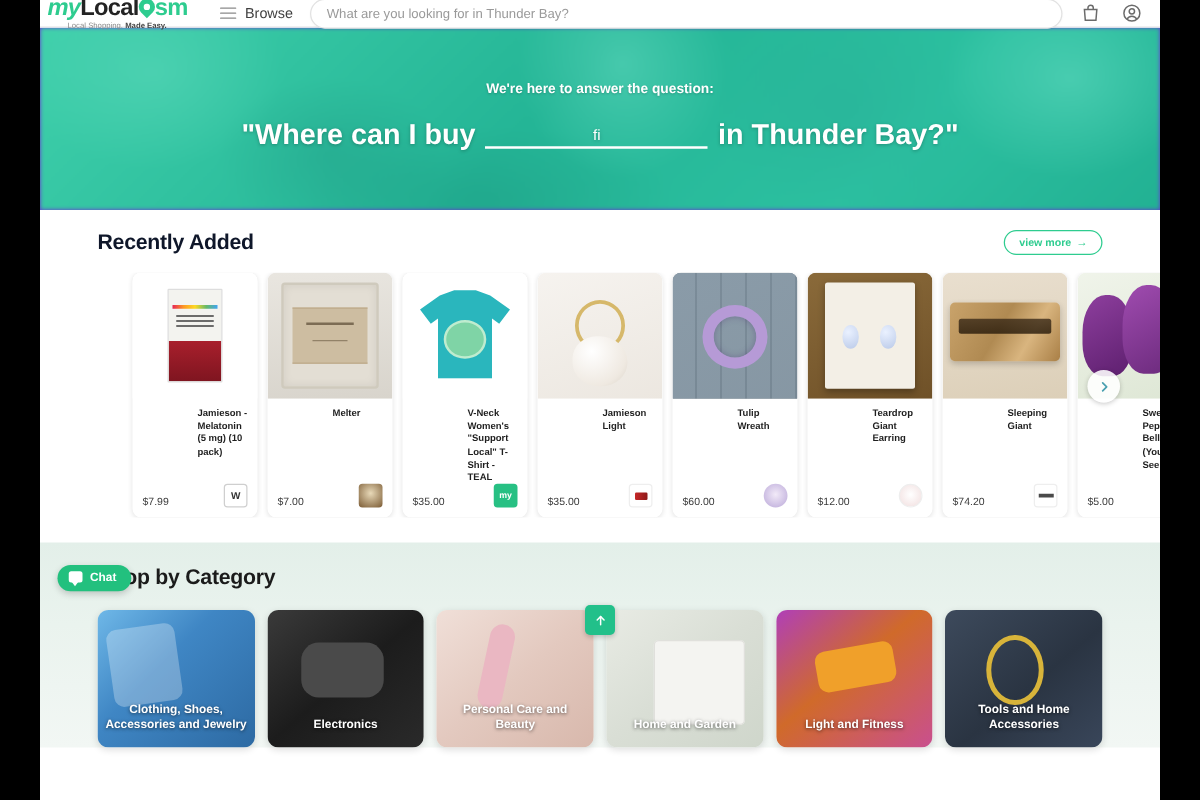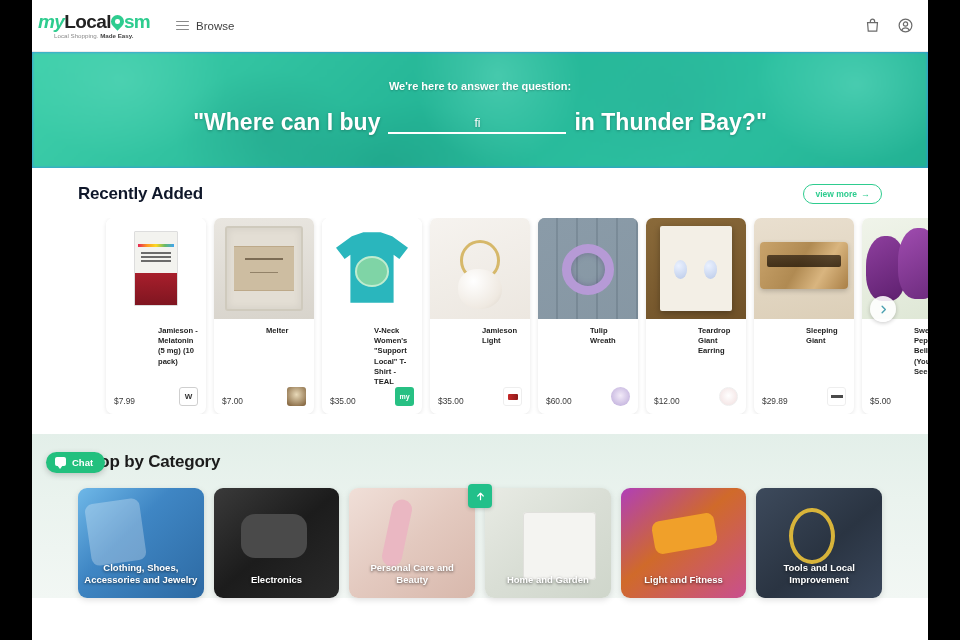--- a/index.html
+++ b/index.html
@@ -12,21 +12,21 @@
   .viewport {
     position: absolute; left: 32px; top: 0;
     width: 896px; height: 640px;
     background: #ffffff;
     overflow: hidden;
   }
 
   
   .header {
     position: relative;
-    height: 52px;
+    height: 22px;
     background: #ffffff;
     display: flex; align-items: center;
     padding: 0 14px 0 6px;
     border-bottom: 1px solid #ececec;
     z-index: 40;
   }
   .logo-wrap { display: flex; flex-direction: column; justify-content: center; width: 128px; flex: 0 0 128px; }
   .logo-main { font-size: 19px; font-weight: bold; letter-spacing: -0.6px; line-height: 1.02; white-space: nowrap; }
   .logo-my { color: #2ecc8f; font-style: italic; }
   .logo-local { color: #232323; }
@@ -73,23 +73,23 @@
   }
   .search-box input::placeholder { color: #9a9a9a; }
 
   .hdr-icons { margin-left: auto; display: flex; align-items: center; gap: 16px; padding-left: 14px; }
   .hdr-icon { width: 17px; height: 17px; cursor: pointer; color: #6b6b6b; }
   .hdr-icon svg { display: block; width: 17px; height: 17px; }
 
   
   .hero {
     position: relative;
-    height: 116px;
+    height: 146px;
     overflow: hidden;
-    background: #3b82f6;
+    background: #6d28d9;
   }
   .hero-bg {
     position: absolute; inset: 0;
     background:
       radial-gradient(ellipse 150px 110px at 10% 25%, rgba(90,215,185,0.55), transparent 70%),
       radial-gradient(ellipse 130px 90px at 26% 70%, rgba(30,150,130,0.35), transparent 70%),
       radial-gradient(ellipse 120px 130px at 52% 20%, rgba(120,230,205,0.40), transparent 70%),
       radial-gradient(ellipse 150px 120px at 72% 45%, rgba(40,170,150,0.35), transparent 72%),
       radial-gradient(ellipse 140px 110px at 92% 28%, rgba(110,225,200,0.45), transparent 72%),
       radial-gradient(ellipse 200px 80px at 40% 95%, rgba(25,140,120,0.30), transparent 75%),
@@ -381,20 +381,23 @@
 
     <div class="browse">
       <span class="hamburger">
           <i></i>
           <i></i>
           <i></i>
         </span>
       <span class="browse-label">Browse</span>
     </div>
 
+    <div class="search-box">
+      <input type="text" placeholder="What are you looking for in Thunder Bay?" style="">
+    </div>
 
     <div class="hdr-icons">
       <span class="hdr-icon">
         <svg viewBox="0 0 24 24" fill="none" stroke="currentColor" stroke-width="1.7">
           <path d="M5 8h14l-1 12H6L5 8z"></path>
             <path d="M9 8V6a3 3 0 016 0v2"></path>
         </svg>
       </span>
       <span class="hdr-icon">
         <svg viewBox="0 0 24 24" fill="none" stroke="currentColor" stroke-width="1.7">
@@ -522,21 +525,21 @@
           </div>
           <div class="pcard">
             <div class="pimg">
               <div class="art art-board">
                 <div class="board"></div>
               </div>
             </div>
             <div class="pinfo">
               <div class="pname">Sleeping Giant</div>
               <div class="prow">
-                <div class="pprice">$29.89</div>
+                <div class="pprice">$74.20</div>
                 <div class="pbadge b-slp"></div>
               </div>
             </div>
           </div>
           <div class="pcard">
             <div class="pimg">
               <div class="art art-pepper">
                 <div class="pep1"></div>
                 <div class="pep2"></div>
               </div>
@@ -575,21 +578,21 @@
         <div class="ccard">
           <div class="cbg cbg-home"></div>
           <div class="clabel">Home and Garden</div>
         </div>
         <div class="ccard">
           <div class="cbg cbg-sports"></div>
           <div class="clabel">Light and Fitness</div>
         </div>
         <div class="ccard">
           <div class="cbg cbg-tools"></div>
-          <div class="clabel">Tools and Local Improvement</div>
+          <div class="clabel">Tools and Home Accessories</div>
         </div>
       </div>
   </div>
 
   <div class="chat-pill">
     <span class="chat-bubble-ico"></span>
     <span>Chat</span>
   </div>
 
   <div class="top-btn">

